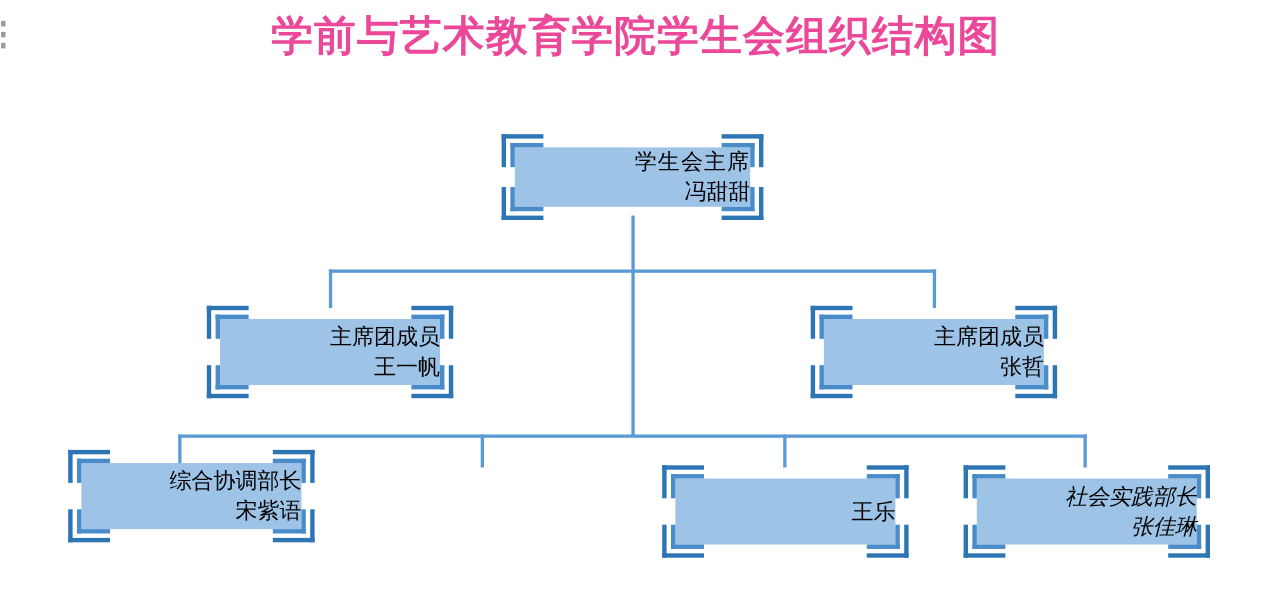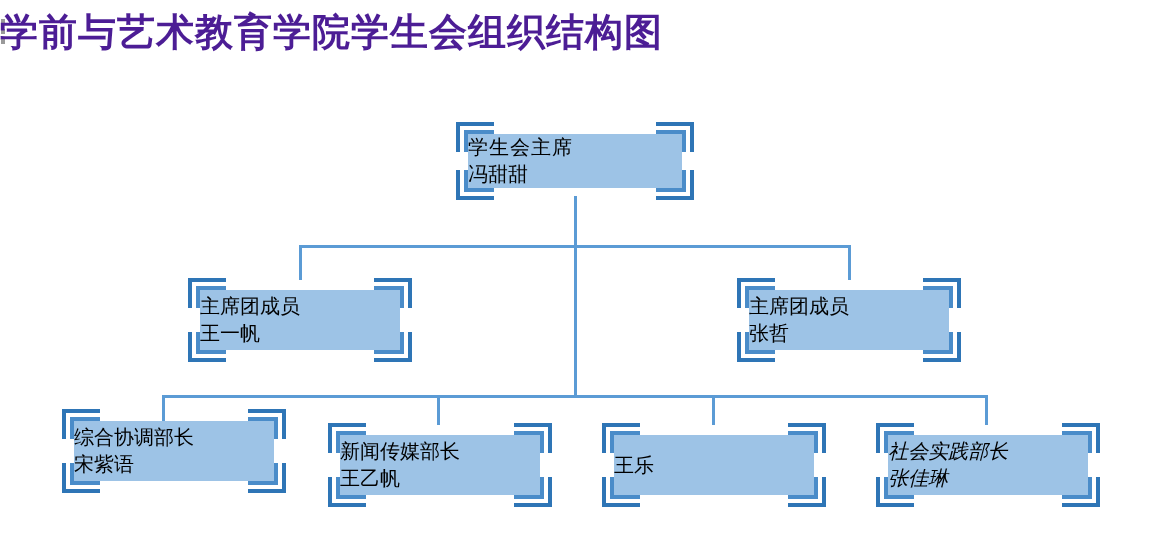--- a/index.html
+++ b/index.html
@@ -27,26 +27,27 @@
     height: 5px;
     background: #9a9a9a;
   }
 
   
   #chart-title {
     position: absolute;
     left: 0;
     top: 9px;
     width: 1156px;
+    text-align: center;
     font-family: "DejaVu Serif", "Liberation Serif", serif;
     font-weight: bold;
     font-size: 38px;
     line-height: 46px;
     letter-spacing: 1px;
-    color: #4c1d95;
+    color: #ec4899;
     white-space: nowrap;
   }
 
   
   .conn {
     position: absolute;
     background: #5B9BD5;
   }
   .conn.h { height: 3px; }
   .conn.v { width: 3px; }
@@ -57,21 +58,21 @@
   }
   .node .fill {
     position: absolute;
     left: 12px;
     top: 12px;
     right: 12px;
     bottom: 12px;
     background: #9DC3E6;
     display: flex;
     flex-direction: column;
-    align-items: flex-start;
+    align-items: flex-end;
     justify-content: center;
     box-sizing: border-box;
   }
   .node .label {
     font-family: "DejaVu Sans", "Liberation Sans", sans-serif;
     font-size: 20px;
     line-height: 27px;
     color: #000000;
     white-space: nowrap;
     text-align: center;
@@ -263,50 +264,20 @@
         <b class="vbar"></b>
       </span>
     <span class="br br2">
         <i class="hbar"></i>
         <i class="vbar"></i>
         <b class="hbar"></b>
         <b class="vbar"></b>
       </span>
   </div>
 
-  <div class="node" style="left:328px; top:423px; width:224px; height:84px;">
-    <div class="fill">
-      <div class="label">新闻传媒部长</div>
-      <div class="label">王乙帆</div>
-    </div>
-    <span class="br tl">
-        <i class="hbar"></i>
-        <i class="vbar"></i>
-        <b class="hbar"></b>
-        <b class="vbar"></b>
-      </span>
-    <span class="br tr">
-        <i class="hbar"></i>
-        <i class="vbar"></i>
-        <b class="hbar"></b>
-        <b class="vbar"></b>
-      </span>
-    <span class="br bl">
-        <i class="hbar"></i>
-        <i class="vbar"></i>
-        <b class="hbar"></b>
-        <b class="vbar"></b>
-      </span>
-    <span class="br br2">
-        <i class="hbar"></i>
-        <i class="vbar"></i>
-        <b class="hbar"></b>
-        <b class="vbar"></b>
-      </span>
-  </div>
 
   <div class="node" style="left:602px; top:423px; width:224px; height:84px;">
     <div class="fill">
       <div class="label">王乐</div>
     </div>
     <span class="br tl">
         <i class="hbar"></i>
         <i class="vbar"></i>
         <b class="hbar"></b>
         <b class="vbar"></b>

